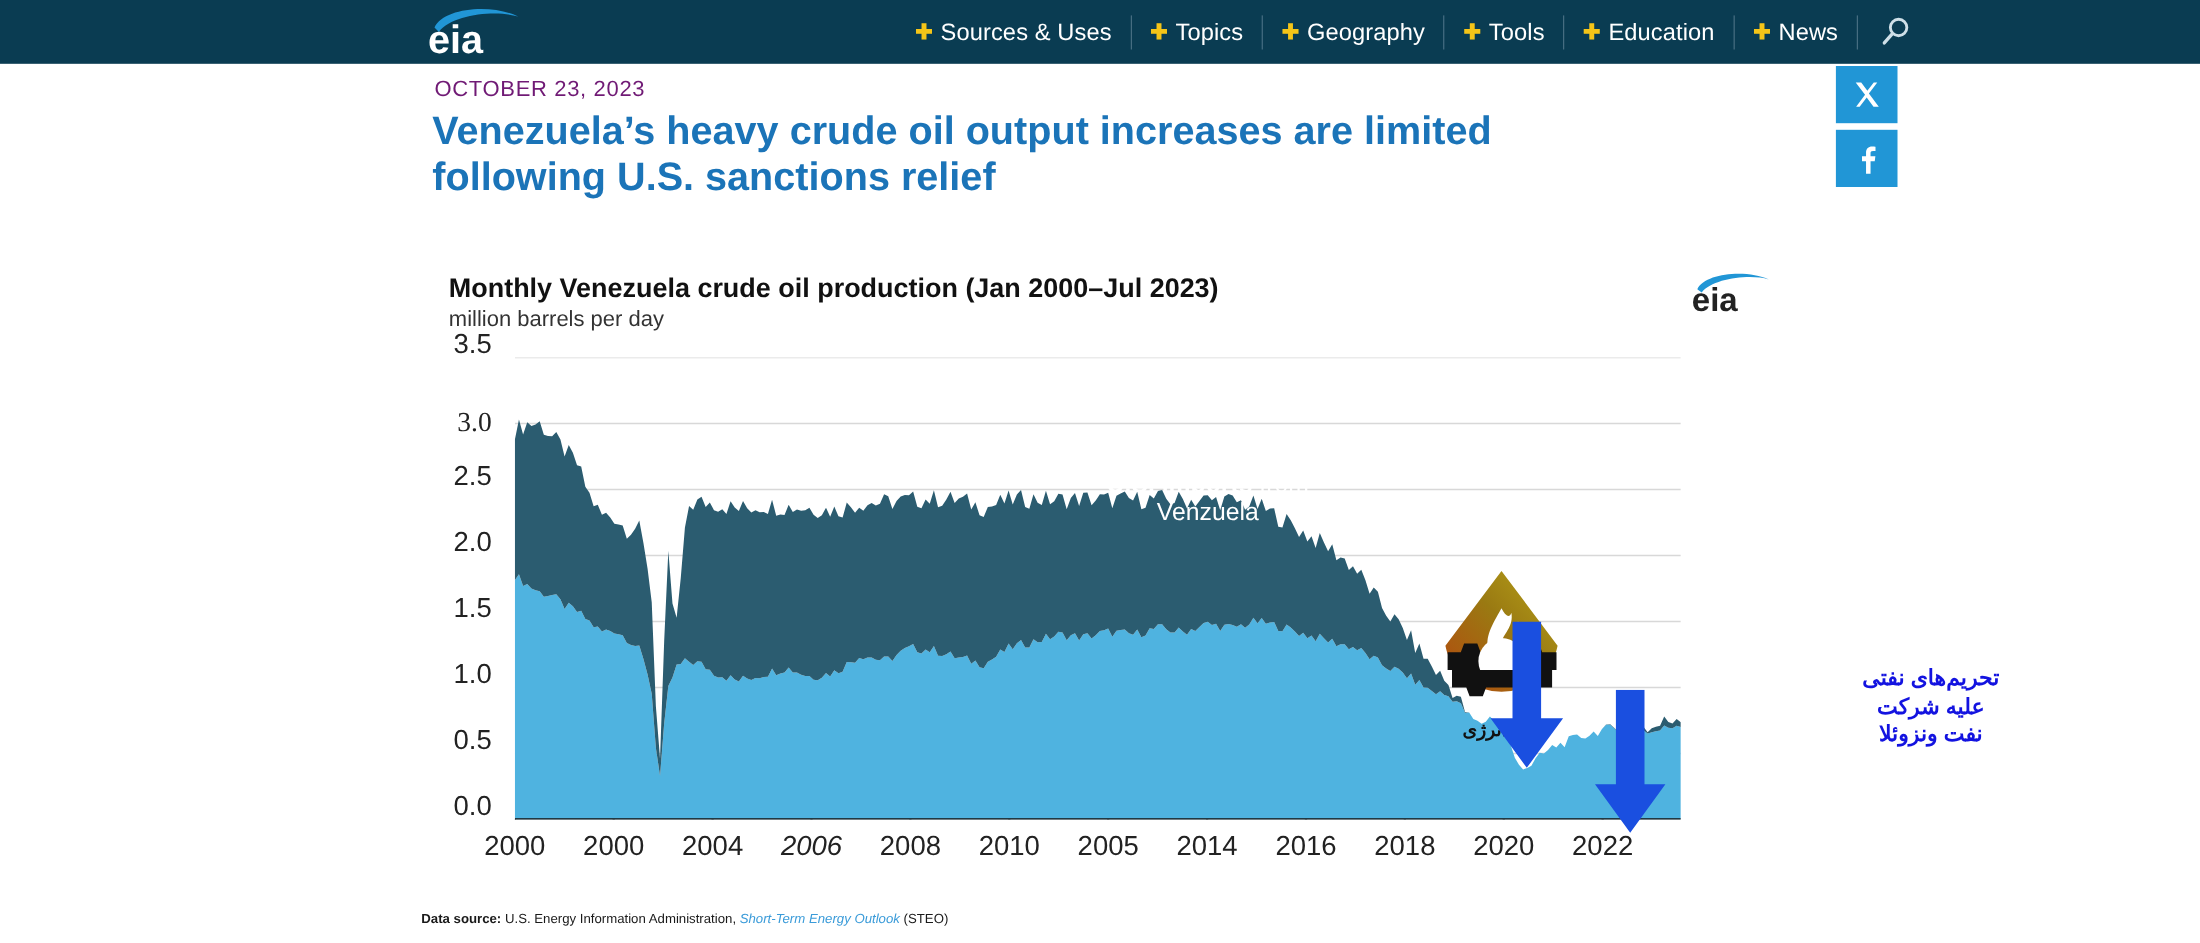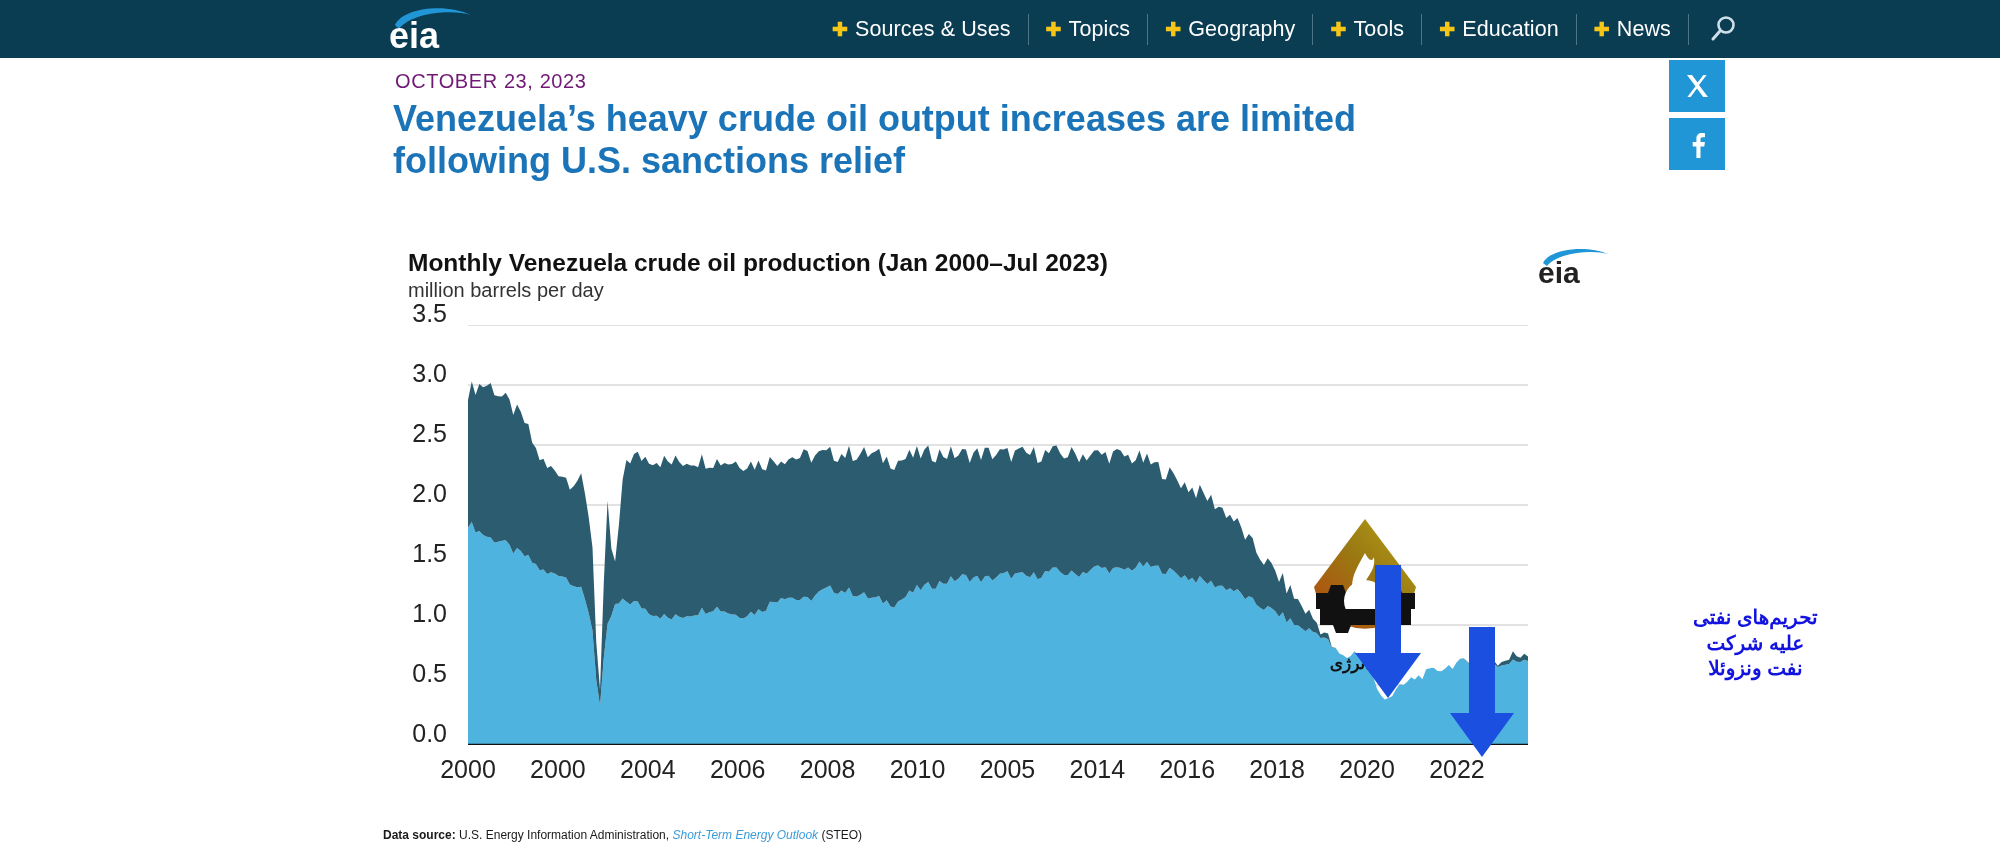--- a/index.html
+++ b/index.html
@@ -201,21 +201,21 @@
     <text x="3" y="38" font-family="Liberation Sans, sans-serif" font-size="30" font-weight="bold" fill="#222222">eia</text>
   </svg>
 
   <div class="ylabels">
       <div class="ylabel" style="top: 420px;">0.0</div>
       <div class="ylabel" style="top: 360px;">0.5</div>
       <div class="ylabel" style="top: 300px;">1.0</div>
       <div class="ylabel" style="top: 240px;">1.5</div>
       <div class="ylabel" style="top: 180px;">2.0</div>
       <div class="ylabel" style="top: 120px;">2.5</div>
-      <div class="ylabel" style="top: 60px;">3.0</div>
+      <div class="ylabel" style="top: 72px; font-family: Liberation Serif, serif;">3.0</div>
       <div class="ylabel" style="top: 0px;">3.5</div>
     </div>
 
   <div class="plot-wrap">
     <svg class="plot-svg" id="plot" width="1060" height="420" viewBox="0 0 1060 420">
         <line x1="0" y1="420" x2="1060" y2="420" stroke="#d8d8d8" stroke-width="0"></line>
         <line x1="0" y1="360" x2="1060" y2="360" stroke="#d8d8d8" stroke-width="1.4"></line>
         <line x1="0" y1="300" x2="1060" y2="300" stroke="#d8d8d8" stroke-width="1.4"></line>
         <line x1="0" y1="240" x2="1060" y2="240" stroke="#d8d8d8" stroke-width="1.4"></line>
         <line x1="0" y1="180" x2="1060" y2="180" stroke="#d8d8d8" stroke-width="1.4"></line>
@@ -237,31 +237,35 @@
         <line x1="809.160305343514" y1="420" x2="809.160305343514" y2="428" stroke="#111111" stroke-width="2"></line>
         <line x1="899.0670059372377" y1="420" x2="899.0670059372377" y2="428" stroke="#111111" stroke-width="2"></line>
         <line x1="988.9737065309615" y1="420" x2="988.9737065309615" y2="428" stroke="#111111" stroke-width="2"></line>
       </svg>
   </div>
 
   <div class="xlabels">
       <div class="xlabel" style="left: 0px;">2000</div>
       <div class="xlabel" style="left: 89.9067px;">2000</div>
       <div class="xlabel" style="left: 179.813px;">2004</div>
-      <div class="xlabel" style="left: 269.72px;">2006</div>
+      <div class="xlabel" style="left: 269.72px; font-style: italic;">2006</div>
       <div class="xlabel" style="left: 359.627px;">2008</div>
       <div class="xlabel" style="left: 449.534px;">2010</div>
       <div class="xlabel" style="left: 539.44px;">2005</div>
       <div class="xlabel" style="left: 629.347px;">2014</div>
       <div class="xlabel" style="left: 719.254px;">2016</div>
       <div class="xlabel" style="left: 809.16px;">2018</div>
       <div class="xlabel" style="left: 899.067px;">2020</div>
       <div class="xlabel" style="left: 988.974px;">2022</div>
     </div>
 
+  <div class="inchart-label lbl-imports">
+    <b>U.S. imports</b><span> from</span><br>
+    <span>Venzuela</span>
+  </div>
 
 
   <div class="watermark">
     <svg width="135" height="145" viewBox="0 0 135 145">
       <defs>
         <linearGradient id="flameGrad" x1="0" y1="1" x2="1" y2="0">
           <stop offset="0%" stop-color="#b4470f"></stop>
           <stop offset="55%" stop-color="#9a7a12"></stop>
           <stop offset="100%" stop-color="#b8a41a"></stop>
         </linearGradient>

